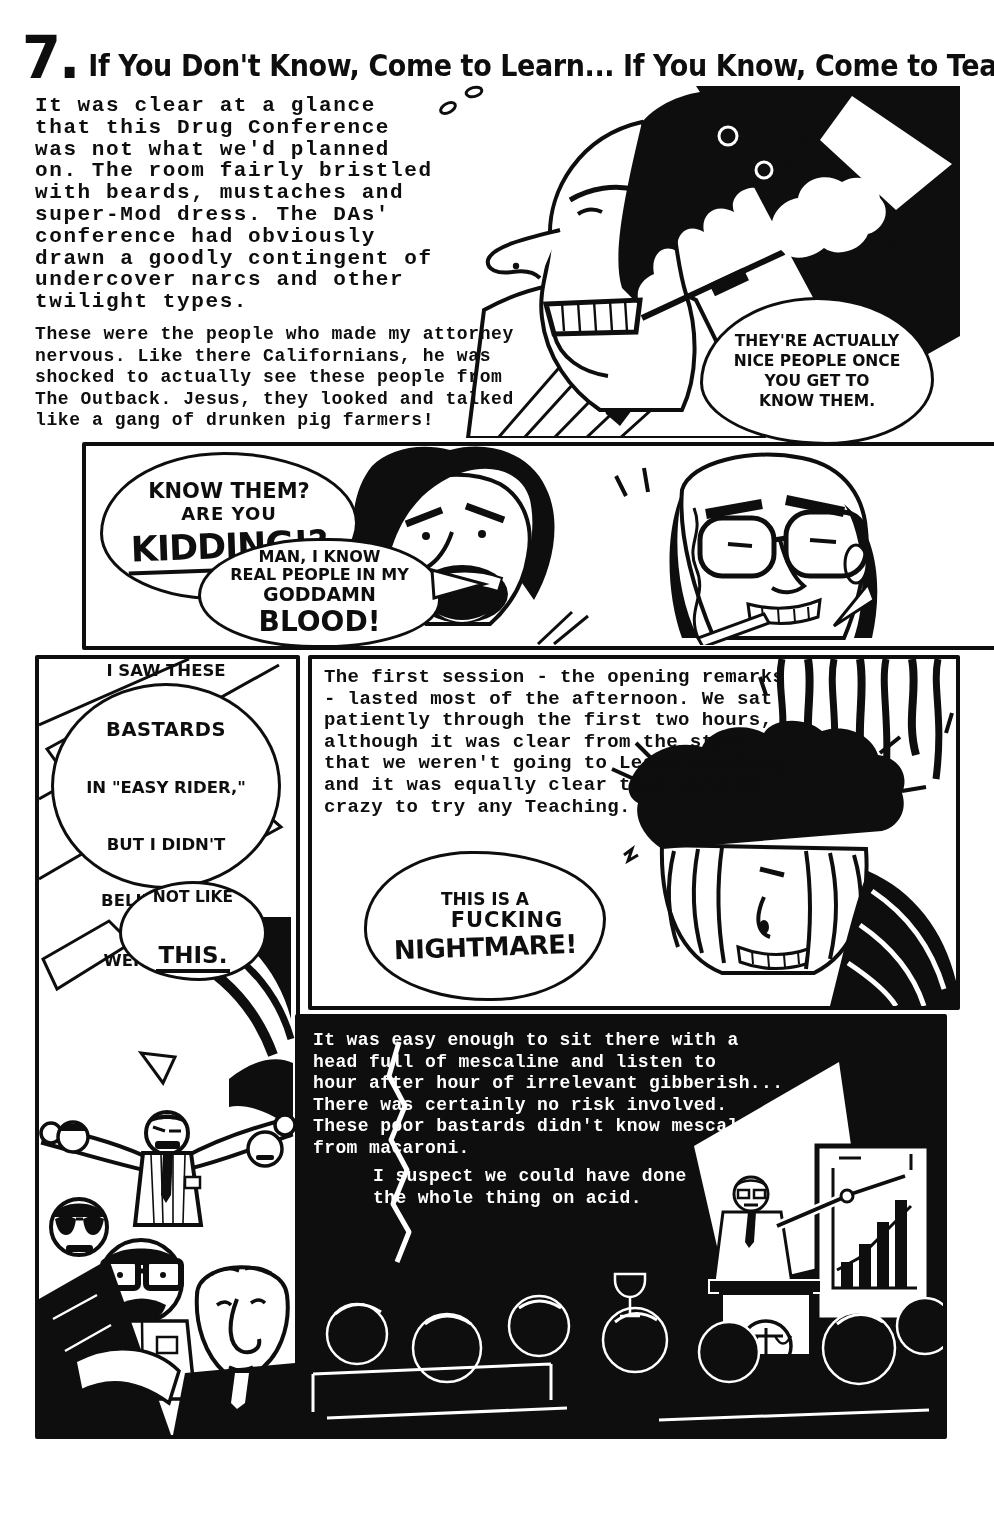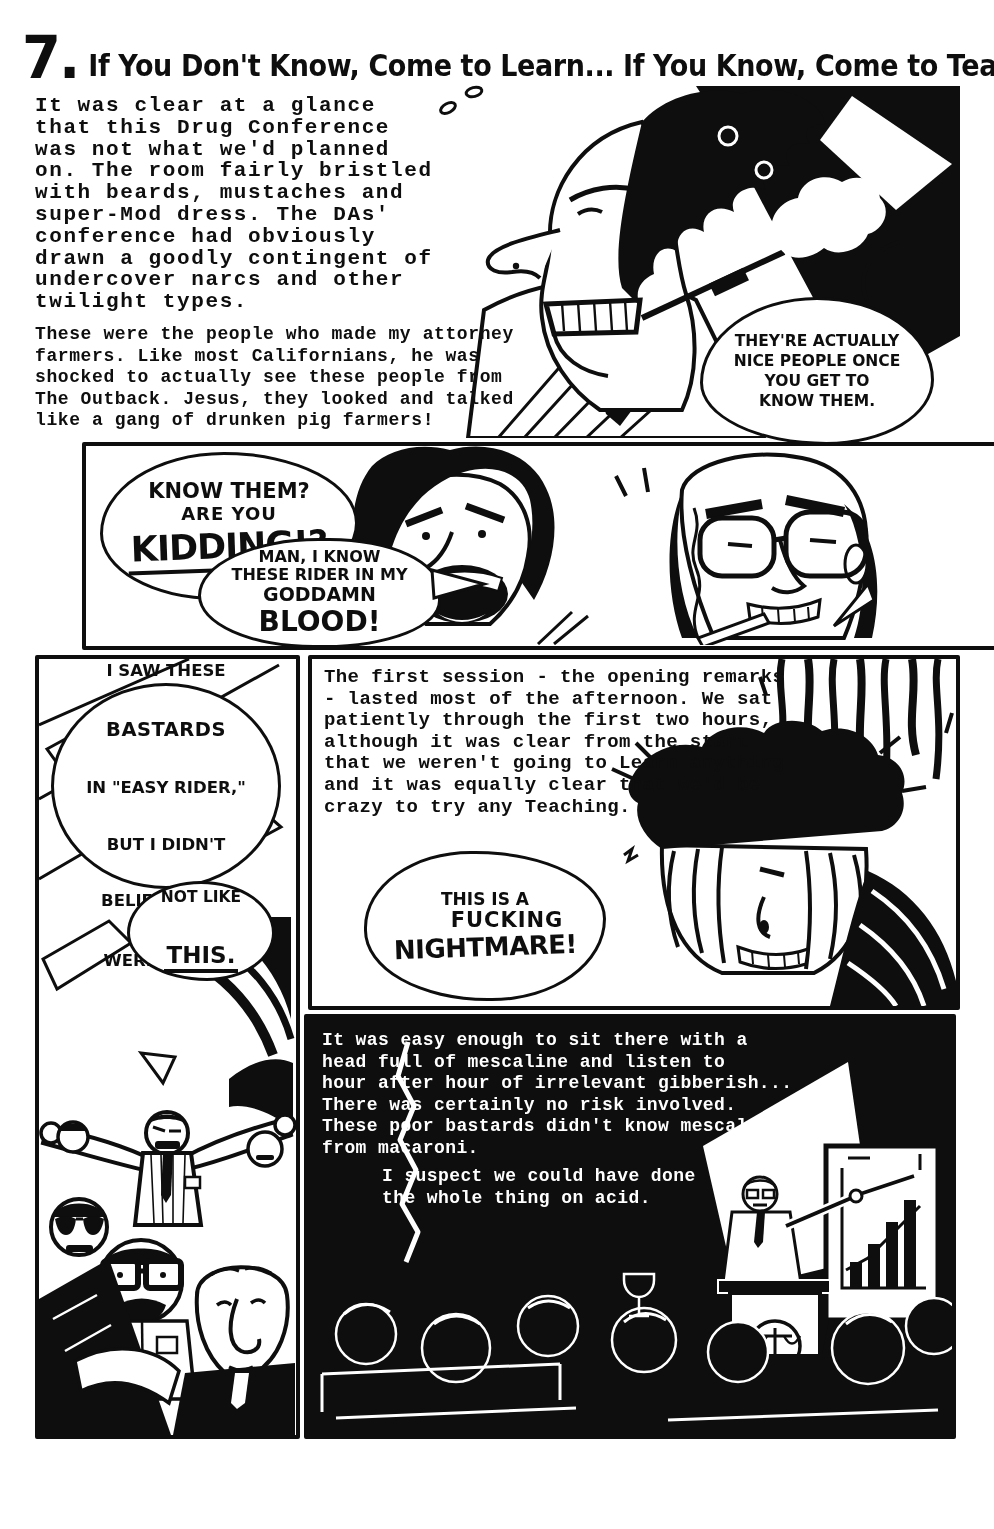--- a/index.html
+++ b/index.html
@@ -17,39 +17,39 @@
   .narr2{left:35px;top:324px;font-size:18px;line-height:21.6px;letter-spacing:0.6px;}
   .narr4{left:12px;top:8px;font-size:19px;line-height:21.6px;letter-spacing:0.4px;}
   .narr5a{left:14px;top:12px;font-size:18px;line-height:21.6px;letter-spacing:0.4px;color:var(--paper);}
   .narr5b{left:74px;top:148px;font-size:18px;line-height:21.6px;letter-spacing:0.4px;color:var(--paper);}
   
   .panel{position:absolute;background:var(--paper);}
   .framed{border:4px solid var(--ink);border-radius:2px;overflow:hidden;}
   #panel2{left:35px;top:442px;width:917px;height:200px;margin-left:47px;}
   #panel3{left:35px;top:655px;width:257px;height:776px;}
   #panel4{left:308px;top:655px;width:644px;height:347px;}
-  #panel5{left:304px;top:1014px;width:644px;height:417px;background:var(--ink);}
+  #panel5{left:295px;top:1014px;width:644px;height:417px;background:var(--ink);}
   
   .bubble{position:absolute;background:var(--paper);border:3.5px solid var(--ink);
           display:flex;flex-direction:column;align-items:center;justify-content:center;
           text-align:center;font-weight:bold;line-height:1.14;z-index:6;color:var(--ink);}
   .bl{display:block;white-space:pre-line;}
   .u{border-bottom:4px solid var(--ink);padding:0 3px 1px;}
   .b-nice{left:700px;top:297px;width:228px;height:142px;font-size:15.5px;line-height:1.3;
           border-radius:50% 50% 46% 54% / 58% 56% 44% 42%;}
   .b-kidding{left:14px;top:6px;width:252px;height:142px;border-radius:48% 52% 55% 45% / 55% 48% 52% 45%;}
   .k1{font-size:21px;} .k2{font-size:18px;letter-spacing:1px;}
   .k3{font-size:35px;letter-spacing:-1px;transform:rotate(-2deg);margin-top:2px;}
   .b-blood{left:112px;top:92px;width:237px;height:104px;border-radius:52% 48% 50% 50% / 55% 50% 45% 50%;z-index:7;}
   .d1{font-size:16px;} .d2{font-size:28px;letter-spacing:0;}
   .b-excited{left:715px;top:6px;width:198px;height:134px;font-size:16.5px;border-radius:50% 50% 48% 52%/55% 52% 48% 45%;}
   .x2{font-size:19px;}
   .b-right{left:12px;top:24px;width:224px;height:200px;font-size:16.5px;border-radius:50%;line-height:1.2;gap:37px;}
   .em1{font-size:1.18em;letter-spacing:0.5px;}
-  .b-notlike{left:88px;top:222px;width:142px;height:94px;font-size:15.5px;border-radius:50% 50% 46% 54%/52% 52% 48% 48%;gap:36px;}
+  .b-notlike{left:80px;top:222px;width:142px;height:94px;font-size:15.5px;border-radius:50% 50% 46% 54%/52% 52% 48% 48%;gap:36px;}
   .nl2{font-size:23px;}
   .b-hundreds{left:-10px;top:282px;width:154px;height:114px;font-size:17px;font-style:italic;
               border-radius:46% 54% 50% 50%/52% 48% 55% 45%;line-height:1.2;}
   .b-thought{left:52px;top:192px;width:236px;height:144px;border-radius:45% 55% 48% 52% / 52% 46% 56% 48%;}
   .t1{font-size:17px;} .t2{font-size:21px;letter-spacing:1px;margin-left:44px;} .t3{font-size:26px;letter-spacing:-0.5px;transform:rotate(-2deg);}
   .art{position:absolute;z-index:1;}
   .tail{position:absolute;z-index:8;}
 </style>
 </head>
 <body>
@@ -65,21 +65,21 @@
 that this Drug Conference
 was not what we'd planned
 on. The room fairly bristled
 with beards, mustaches and
 super-Mod dress. The DAs'
 conference had obviously
 drawn a goodly contingent of
 undercover narcs and other
 twilight types.</div>
   <div class="narr narr2">These were the people who made my attorney
-farmers. Like most Californians, he was
+nervous. Like there Californians, he was
 shocked to actually see these people from
 The Outback. Jesus, they looked and talked
 like a gang of drunken pig farmers!</div>
 
   <svg class="art" style="left:428px;top:78px;" width="532" height="360" viewBox="0 0 532 360">
     <g>
       <path d="M268,8 L532,8 L532,258 L436,312 L396,240 L338,132 L294,48 Z" fill="#0e0e0e"></path>
       <path d="M424,18 L524,86 L468,132 L392,62 Z" fill="#ffffff"></path>
     </g>
     <g>
@@ -158,21 +158,21 @@
       <path d="M530,30 l10,20 M558,22 l4,24" stroke="#0e0e0e" stroke-width="4"></path>
     </svg>
 
     <div class="bubble b-kidding">
       <span class="bl k1">KNOW THEM?</span>
       <span class="bl k2">ARE YOU</span>
       <span class="bl k3 u">KIDDING!?</span>
     </div>
     <div class="bubble b-blood">
       <span class="bl d1">MAN, I KNOW</span>
-      <span class="bl d1">THESE RIDER IN MY</span>
+      <span class="bl d1">REAL PEOPLE IN MY</span>
       <span class="bl d1" style="font-size:19px">GODDAMN</span>
       <span class="bl d2">BLOOD!</span>
     </div>
     <svg class="tail" style="left:342px;top:118px;" width="62" height="40" viewBox="0 0 62 40">
       <path d="M4,6 L56,20 L6,34 Z" fill="#ffffff" stroke="#0e0e0e" stroke-width="3"></path>
     </svg>
     <svg class="tail" style="left:742px;top:136px;" width="50" height="48" viewBox="0 0 50 48">
       <path d="M40,2 L6,44 L46,18 Z" fill="#ffffff" stroke="#0e0e0e" stroke-width="3"></path>
     </svg>
   </div>

